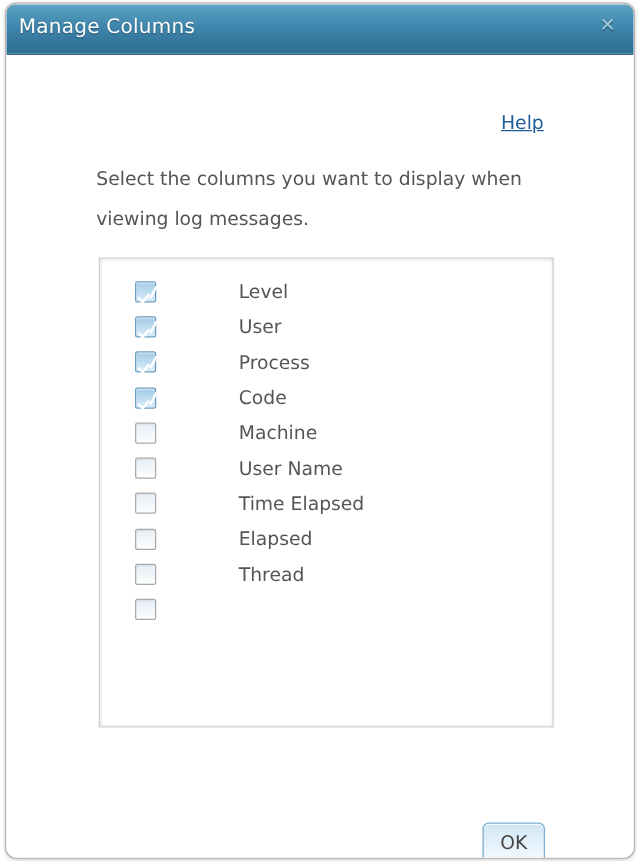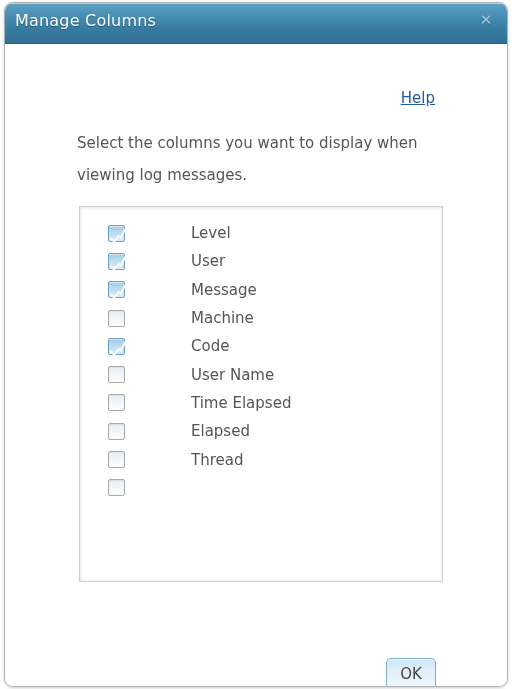--- a/index.html
+++ b/index.html
@@ -222,29 +222,29 @@
         <div class="col-row">
           <span class="cb on"></span>
           <span class="col-label">Level</span>
         </div>
         <div class="col-row">
           <span class="cb on"></span>
           <span class="col-label">User</span>
         </div>
         <div class="col-row">
           <span class="cb on"></span>
-          <span class="col-label">Message</span>
+          <span class="col-label">Process</span>
+        </div>
+        <div class="col-row">
+          <span class="cb on"></span>
+          <span class="col-label">Code</span>
         </div>
         <div class="col-row">
           <span class="cb off"></span>
           <span class="col-label">Machine</span>
-        </div>
-        <div class="col-row">
-          <span class="cb on"></span>
-          <span class="col-label">Code</span>
         </div>
         <div class="col-row">
           <span class="cb off"></span>
           <span class="col-label">User Name</span>
         </div>
         <div class="col-row">
           <span class="cb off"></span>
           <span class="col-label">Time Elapsed</span>
         </div>
         <div class="col-row">

